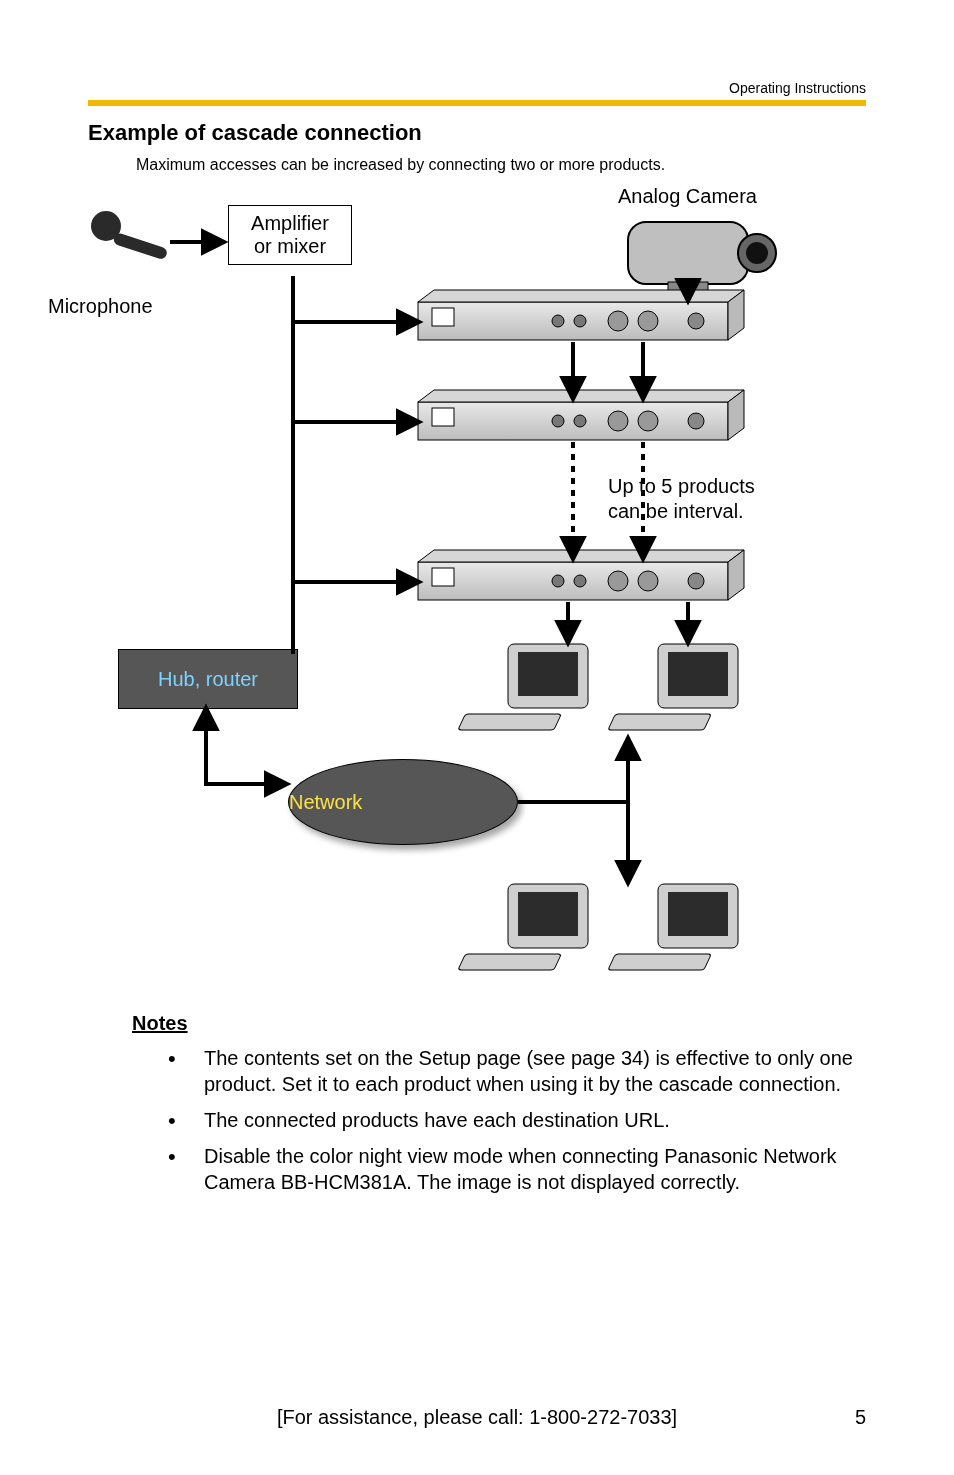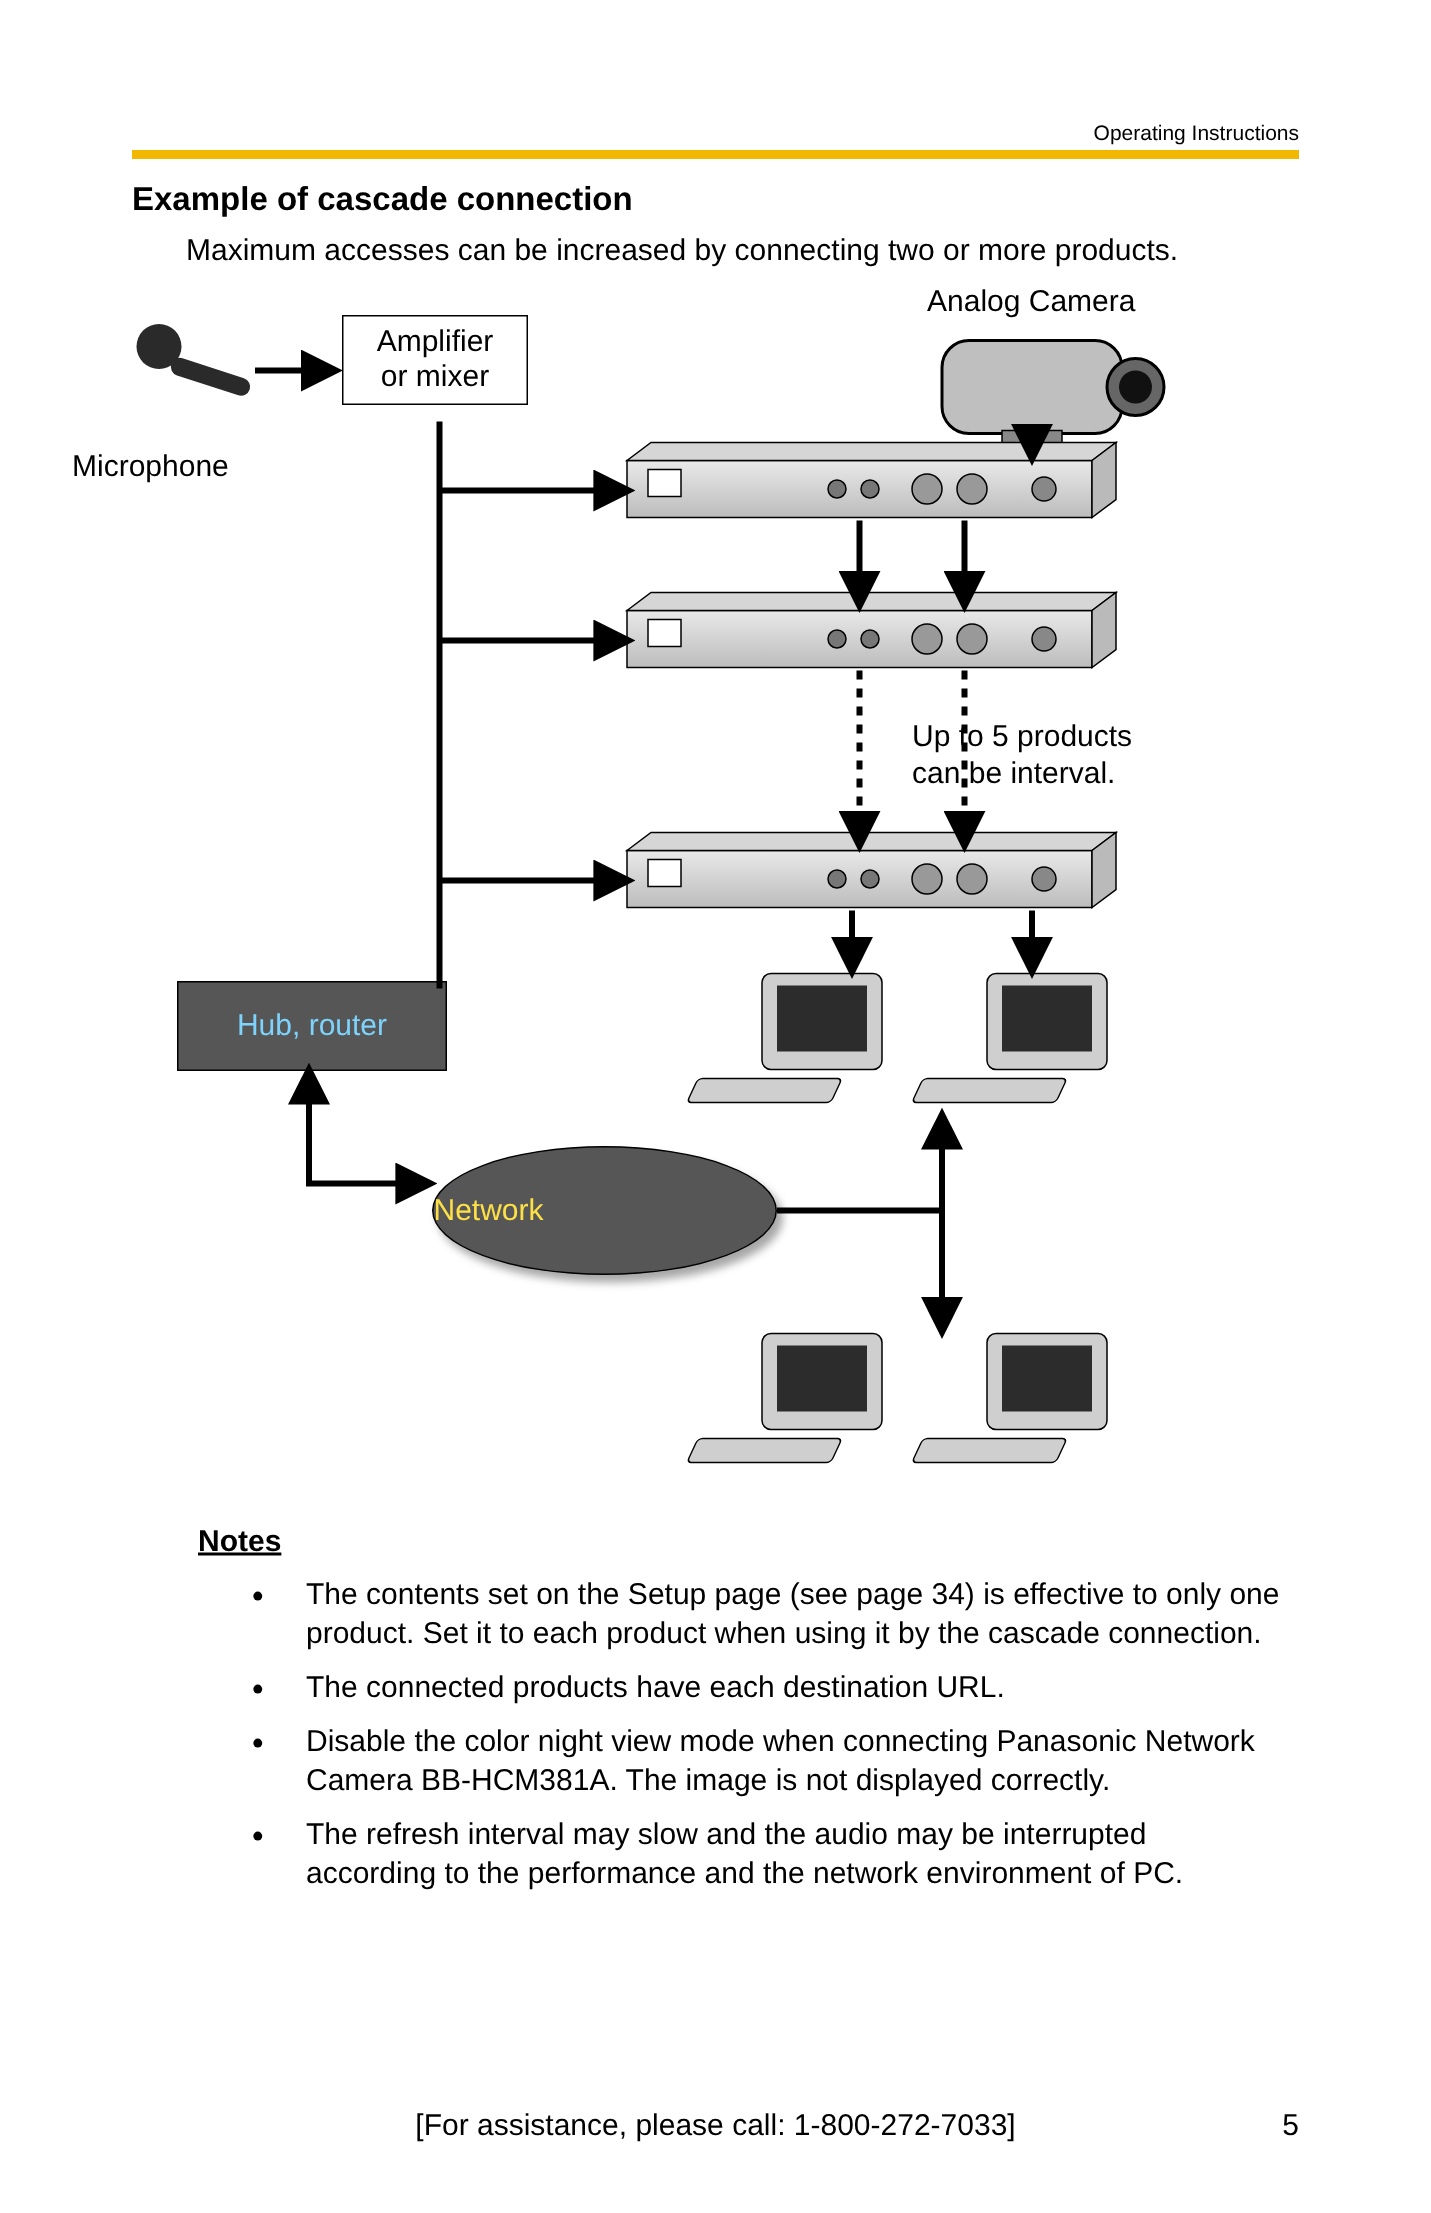--- a/index.html
+++ b/index.html
@@ -22,22 +22,22 @@
     border-top: 6px solid #f2b800;
     margin-bottom: 14px;
   }
   .section-title {
     font-size: 22px;
     font-weight: bold;
     margin-bottom: 10px;
     margin-left: 0;
   }
   .intro-text {
-    font-size: 20px;
-    margin-left: 36px;
+    font-size: 16px;
+    margin-left: 48px;
     margin-bottom: 10px;
   }
   .diagram-wrap {
     position: relative;
     width: 780px;
     height: 810px;
     margin: 0 auto 18px auto;
   }
   .diagram-wrap svg { position: absolute; inset: 0; }
   .label-box {
@@ -251,19 +251,18 @@
     <path d="M480,418 V458" stroke="#000" stroke-width="4" marker-end="url(#arrow)"></path>
     <path d="M600,418 V458" stroke="#000" stroke-width="4" marker-end="url(#arrow)"></path>
   </svg>
 </div>
 
 <div class="notes-heading">Notes</div>
 <ul class="notes">
   <li>The contents set on the Setup page (see page 34) is effective to only one product. Set it to each product when using it by the cascade connection.</li>
   <li>The connected products have each destination URL.</li>
   <li>Disable the color night view mode when connecting Panasonic Network Camera BB-HCM381A. The image is not displayed correctly.</li>
-  <li>The refresh interval may slow and the audio may be interrupted according to the performance and the network environment of PC.</li>
 </ul>
 
 <div class="footer">
   <div class="assist">[For assistance, please call: 1-800-272-7033]</div>
   <div class="pagenum">5</div>
 </div>
 
 </body></html>

